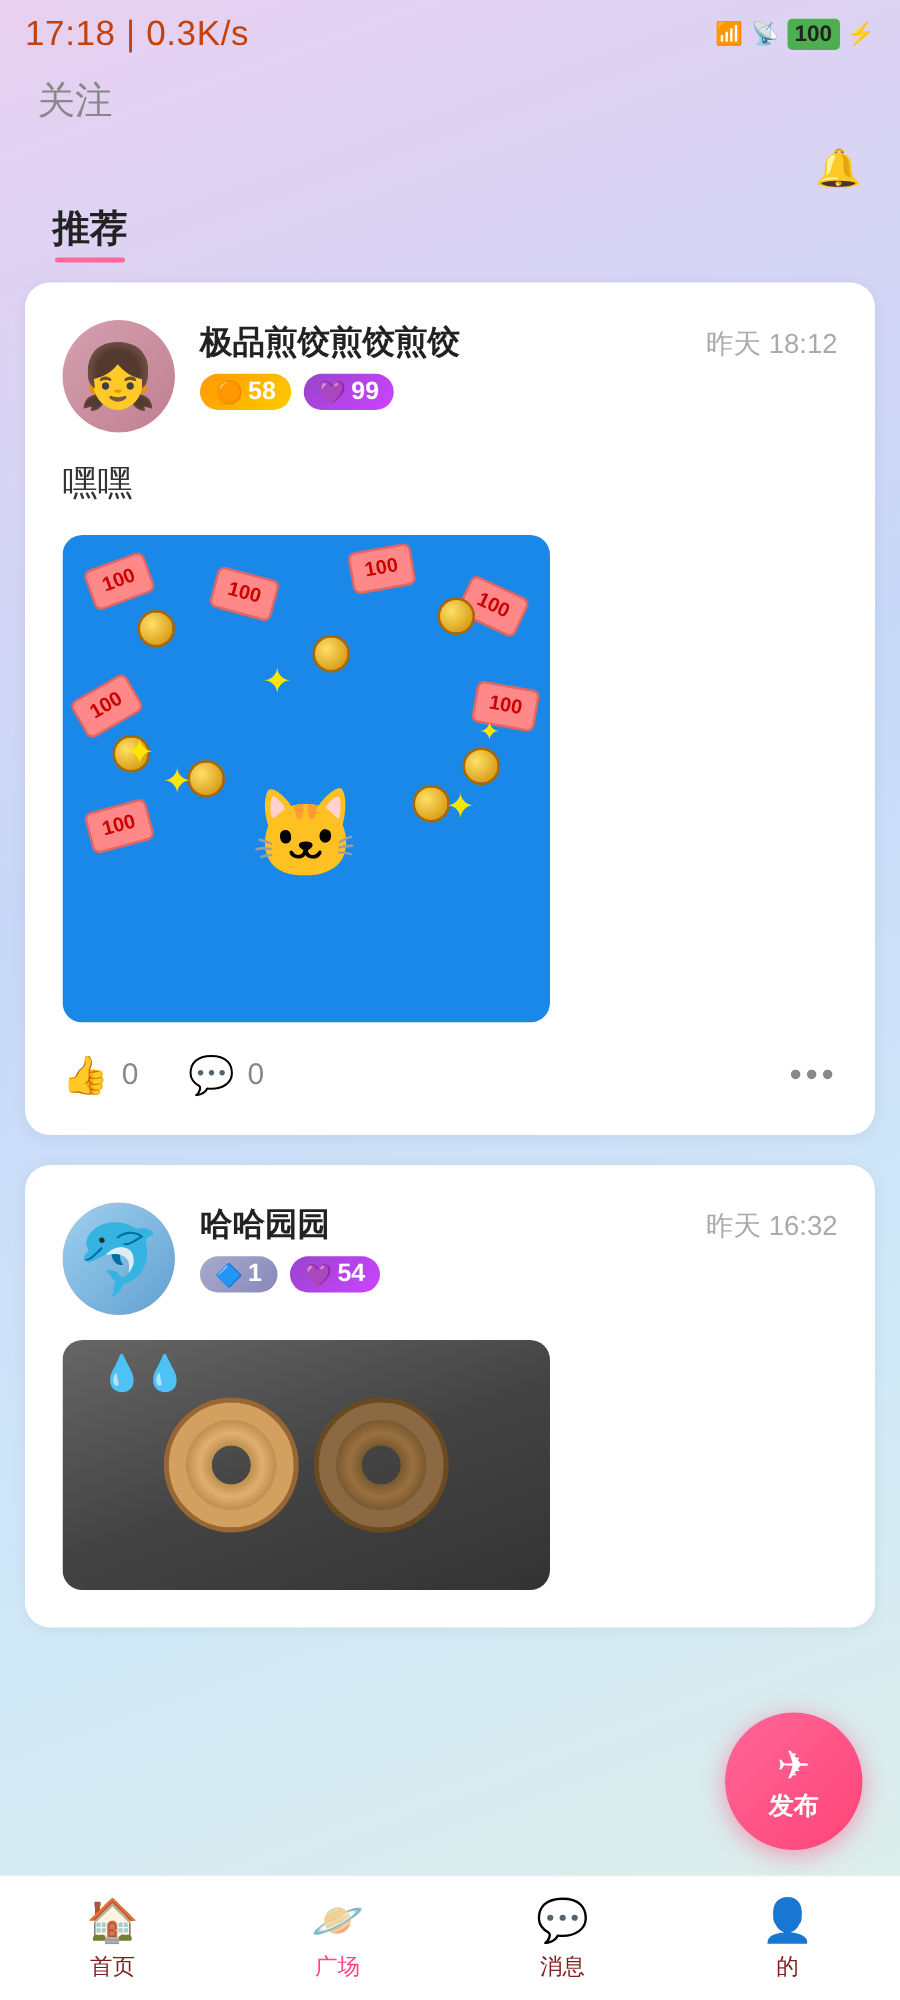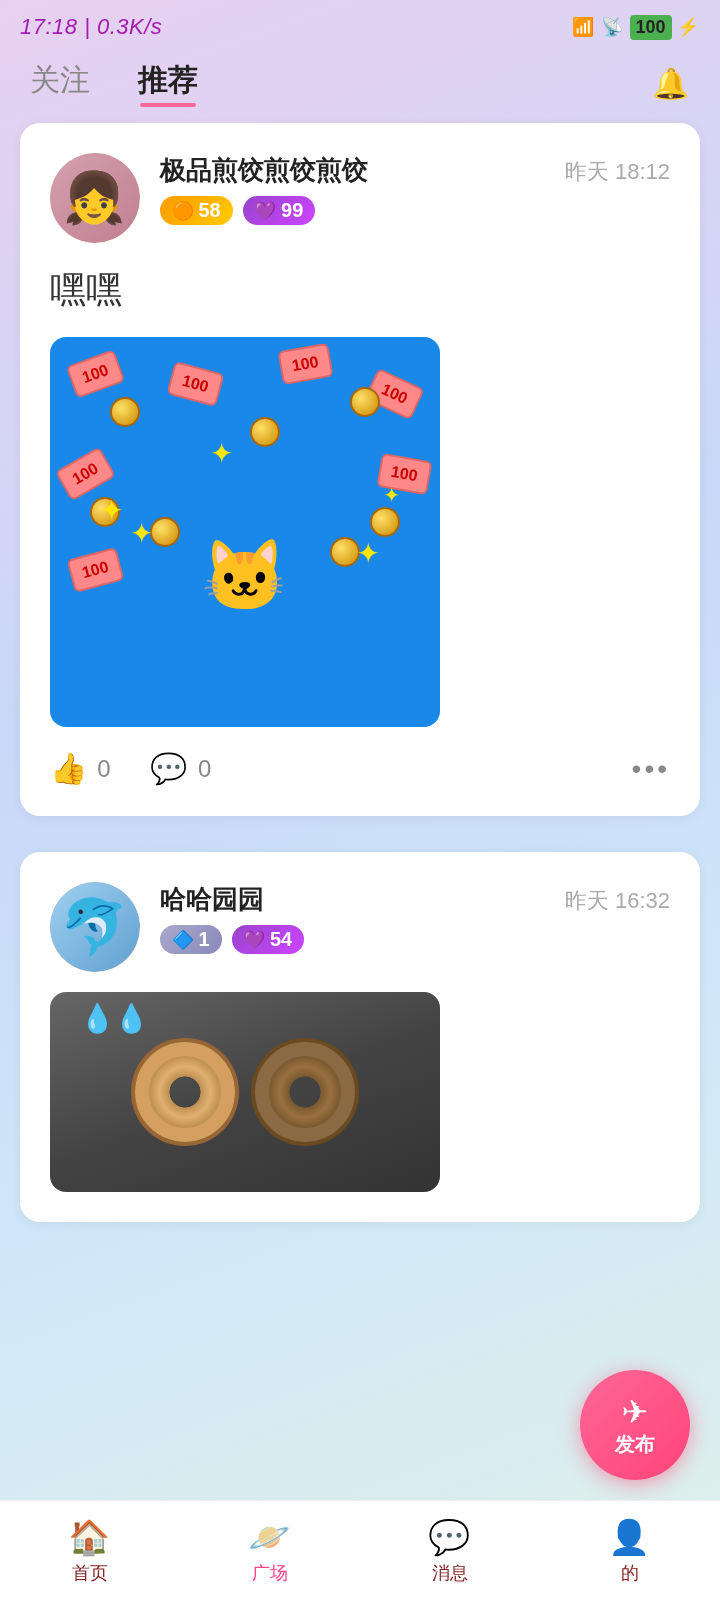--- a/index.html
+++ b/index.html
@@ -16,25 +16,24 @@
     
     .status-bar {
       display: flex;
       justify-content: space-between;
       align-items: center;
       padding: 10px 20px 6px 20px;
       height: 50px;
       background: transparent;
     }
     .status-left {
-      font-size: 22px;
+      font-size: 28px;
       font-weight: 500;
-      color: #a21caf;
+      color: #c2410c;
       letter-spacing: 0.5px;
-      font-style: italic;
     }
     .status-right {
       display: flex;
       align-items: center;
       gap: 6px;
     }
     .status-right span {
       font-size: 18px;
       color: #222;
     }
@@ -50,21 +49,22 @@
     
     .top-nav {
       display: flex;
       align-items: center;
       justify-content: space-between;
       padding: 10px 30px 16px 30px;
       background: transparent;
     }
     .nav-tabs {
       display: flex;
-      gap: 36px;
+      gap: 56px;
+      flex-direction: column;
     }
     .nav-tab {
       font-size: 30px;
       color: #888;
       cursor: pointer;
       position: relative;
       padding-bottom: 6px;
     }
     .nav-tab.active {
       color: #222;
@@ -86,21 +86,21 @@
       font-size: 30px;
       color: #555;
       cursor: pointer;
     }
 
     
     .feed {
       padding: 0 20px;
       display: flex;
       flex-direction: column;
-      gap: 36px;
+      gap: 24px;
     }
 
     
     .post-card {
       background: white;
       border-radius: 20px;
       padding: 30px;
       box-shadow: 0 2px 12px rgba(0,0,0,0.06);
     }
 
@@ -194,21 +194,21 @@
       font-size: 18px;
     }
     .post-time {
       font-size: 22px;
       color: #aaa;
       white-space: nowrap;
       margin-top: 4px;
     }
 
     .post-text {
-      font-size: 36px;
+      font-size: 28px;
       color: #333;
       margin-bottom: 20px;
       line-height: 1.5;
     }
 
     
     .post-image {
       width: 390px;
       height: 390px;
       border-radius: 16px;

